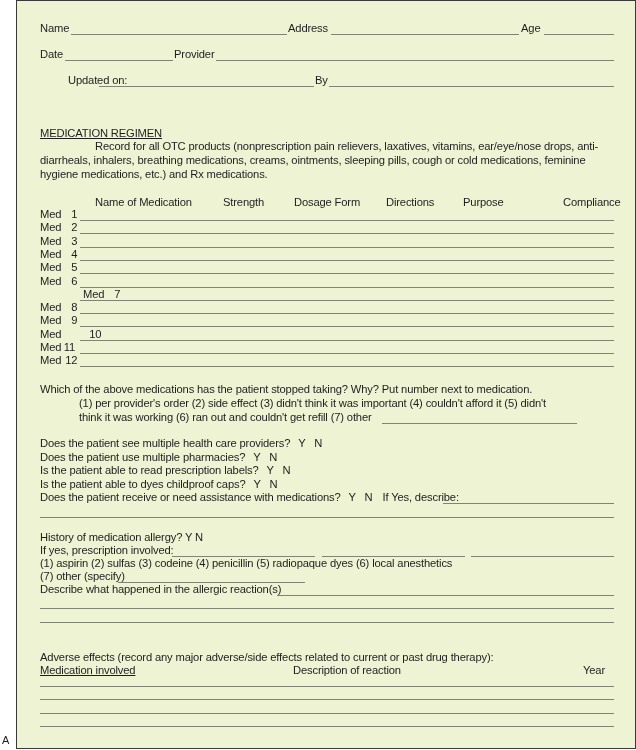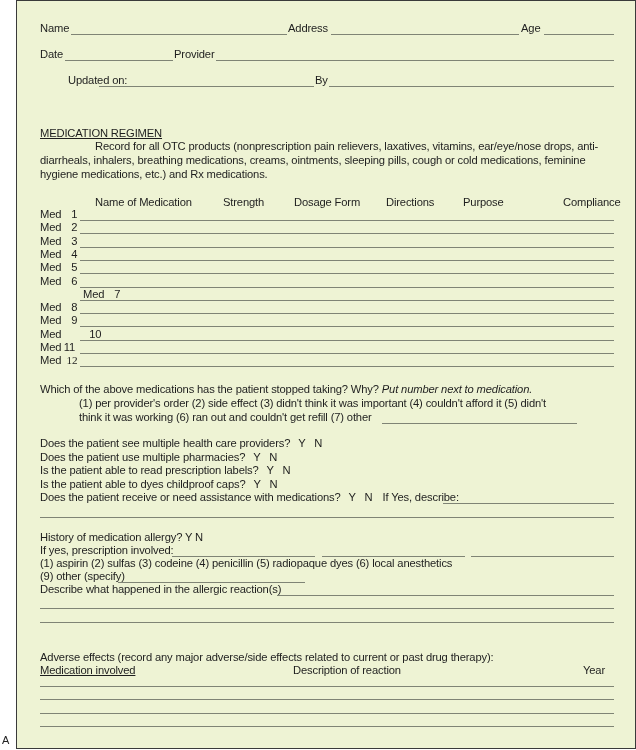--- a/index.html
+++ b/index.html
@@ -5,21 +5,21 @@
   * { box-sizing: border-box; margin: 0; padding: 0; }
   html, body { width: 636px; height: 750px; background: #ffffff; overflow: hidden; }
   body { position: relative; font-family: "Liberation Sans", "DejaVu Sans", sans-serif; color: #1e1e1e; }
   .figure-label { position: absolute; left: 2px; top: 734px; font-size: 11px; color: #222; }
   .panel {
     position: absolute; left: 16px; top: 0; width: 620px; height: 749px;
     background: #eef3d4; border: 1.5px solid #3a3a3a;
   }
   .abs { position: absolute; white-space: nowrap; font-size: 11.2px; line-height: 13px; letter-spacing: -0.15px; }
   .line { position: absolute; height: 0; border-top: 1.3px solid #7f8475; }
-  .it { font-style: italic; }
+  .it { }
 </style>
 </head>
 <body>
 
 <div class="figure-label">A</div>
 
 <div class="panel">
 
   <span class="abs" style="left:23px;top:21px;">Name</span>
   <div class="line" style="left:54px;width:216px;top:33px;"></div>
@@ -66,21 +66,21 @@
       <span class="abs" style="left: 23px; top: 286.8px; margin-left: 43px;"><span>Med</span><span style="display: inline-block; width: 16px; text-align: right;">7</span></span>
       <div class="line" style="left: 63px; width: 534px; top: 298.8px;"></div>
       <span class="abs" style="left: 23px; top: 300.1px;"><span>Med</span><span style="display: inline-block; width: 16px; text-align: right;">8</span></span>
       <div class="line" style="left: 63px; width: 534px; top: 312.1px;"></div>
       <span class="abs" style="left: 23px; top: 313.4px;"><span>Med</span><span style="display: inline-block; width: 16px; text-align: right;">9</span></span>
       <div class="line" style="left: 63px; width: 534px; top: 325.4px;"></div>
       <span class="abs" style="left: 23px; top: 326.7px;"><span>Med</span><span style="display: inline-block; width: 40px; text-align: right;">10</span></span>
       <div class="line" style="left: 63px; width: 534px; top: 338.7px;"></div>
       <span class="abs" style="left: 23px; top: 340px;"><span>Med</span><span style="display: inline-block; width: 16px; text-align: center;">11</span></span>
       <div class="line" style="left: 63px; width: 534px; top: 352px;"></div>
-      <span class="abs" style="left: 23px; top: 353.3px;"><span>Med</span><span style="display: inline-block; width: 16px; text-align: right; font-family: Liberation Serif, serif;">12</span></span>
+      <span class="abs" style="left: 23px; top: 353.3px;"><span>Med</span><span style="display: inline-block; width: 16px; text-align: right;">12</span></span>
       <div class="line" style="left: 63px; width: 534px; top: 365.3px;"></div>
     </div>
 
   <span class="abs" style="left:23px;top:382px;"><span>Which of the above medications has the patient stopped taking?  Why?</span>  <span class="it">Put number next to medication.</span></span>
   <span class="abs" style="left:62px;top:396px;">(1) per provider's order  (2) side effect  (3) didn't think it was important  (4) couldn't afford it  (5) didn't</span>
   <span class="abs" style="left:62px;top:410px;">think it was working  (6) ran out and couldn't get refill  (7) other</span>
   <div class="line" style="left:365px;width:195px;top:422px;"></div>
 
   <div id="yn-questions">
       <span class="abs" style="left: 23px; top: 436px;"><span>Does the patient see multiple health care providers?</span><span style="margin-left: 8px; white-space: pre;">Y   N</span></span>
@@ -91,21 +91,21 @@
     </div>
   <div class="line" style="left:426px;width:171px;top:502px;"></div>
   <div class="line" style="left:23px;width:574px;top:516px;"></div>
 
   <span class="abs" style="left:23px;top:530px;"><span>History of medication allergy?</span>   <span>Y   N</span></span>
   <span class="abs" style="left:23px;top:543px;">If yes, prescription involved:</span>
   <div class="line" style="left:155px;width:143px;top:555px;"></div>
   <div class="line" style="left:305px;width:143px;top:555px;"></div>
   <div class="line" style="left:454px;width:143px;top:555px;"></div>
   <span class="abs" style="left:23px;top:556px;">(1) aspirin  (2) sulfas  (3) codeine  (4) penicillin  (5) radiopaque dyes  (6) local anesthetics</span>
-  <span class="abs" style="left:23px;top:569px;">(9) other (specify)</span>
+  <span class="abs" style="left:23px;top:569px;">(7) other (specify)</span>
   <div class="line" style="left:101px;width:187px;top:581px;"></div>
   <span class="abs" style="left:23px;top:582px;">Describe what happened in the allergic reaction(s)</span>
   <div class="line" style="left:260px;width:337px;top:594px;"></div>
   <div class="line" style="left:23px;width:574px;top:607px;"></div>
   <div class="line" style="left:23px;width:574px;top:621px;"></div>
 
   <span class="abs" style="left:23px;top:650px;">Adverse effects (record any major adverse/side effects related to current or past drug therapy):</span>
   <span class="abs" style="left:23px;top:663px;text-decoration:underline;">Medication involved</span>
   <span class="abs" style="left:276px;top:663px;">Description of reaction</span>
   <span class="abs" style="left:566px;top:663px;">Year</span>

